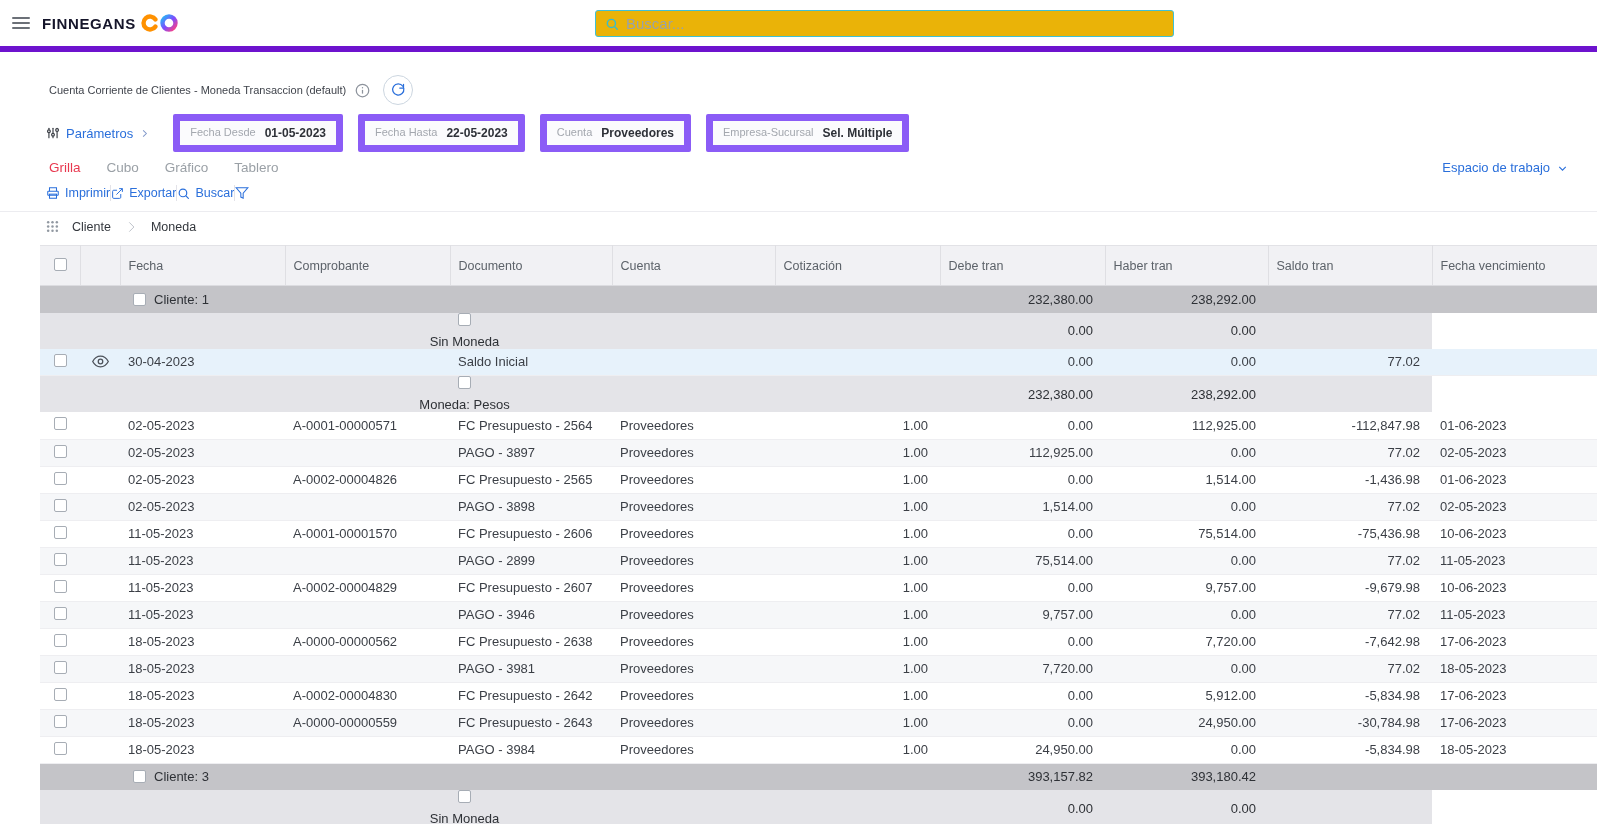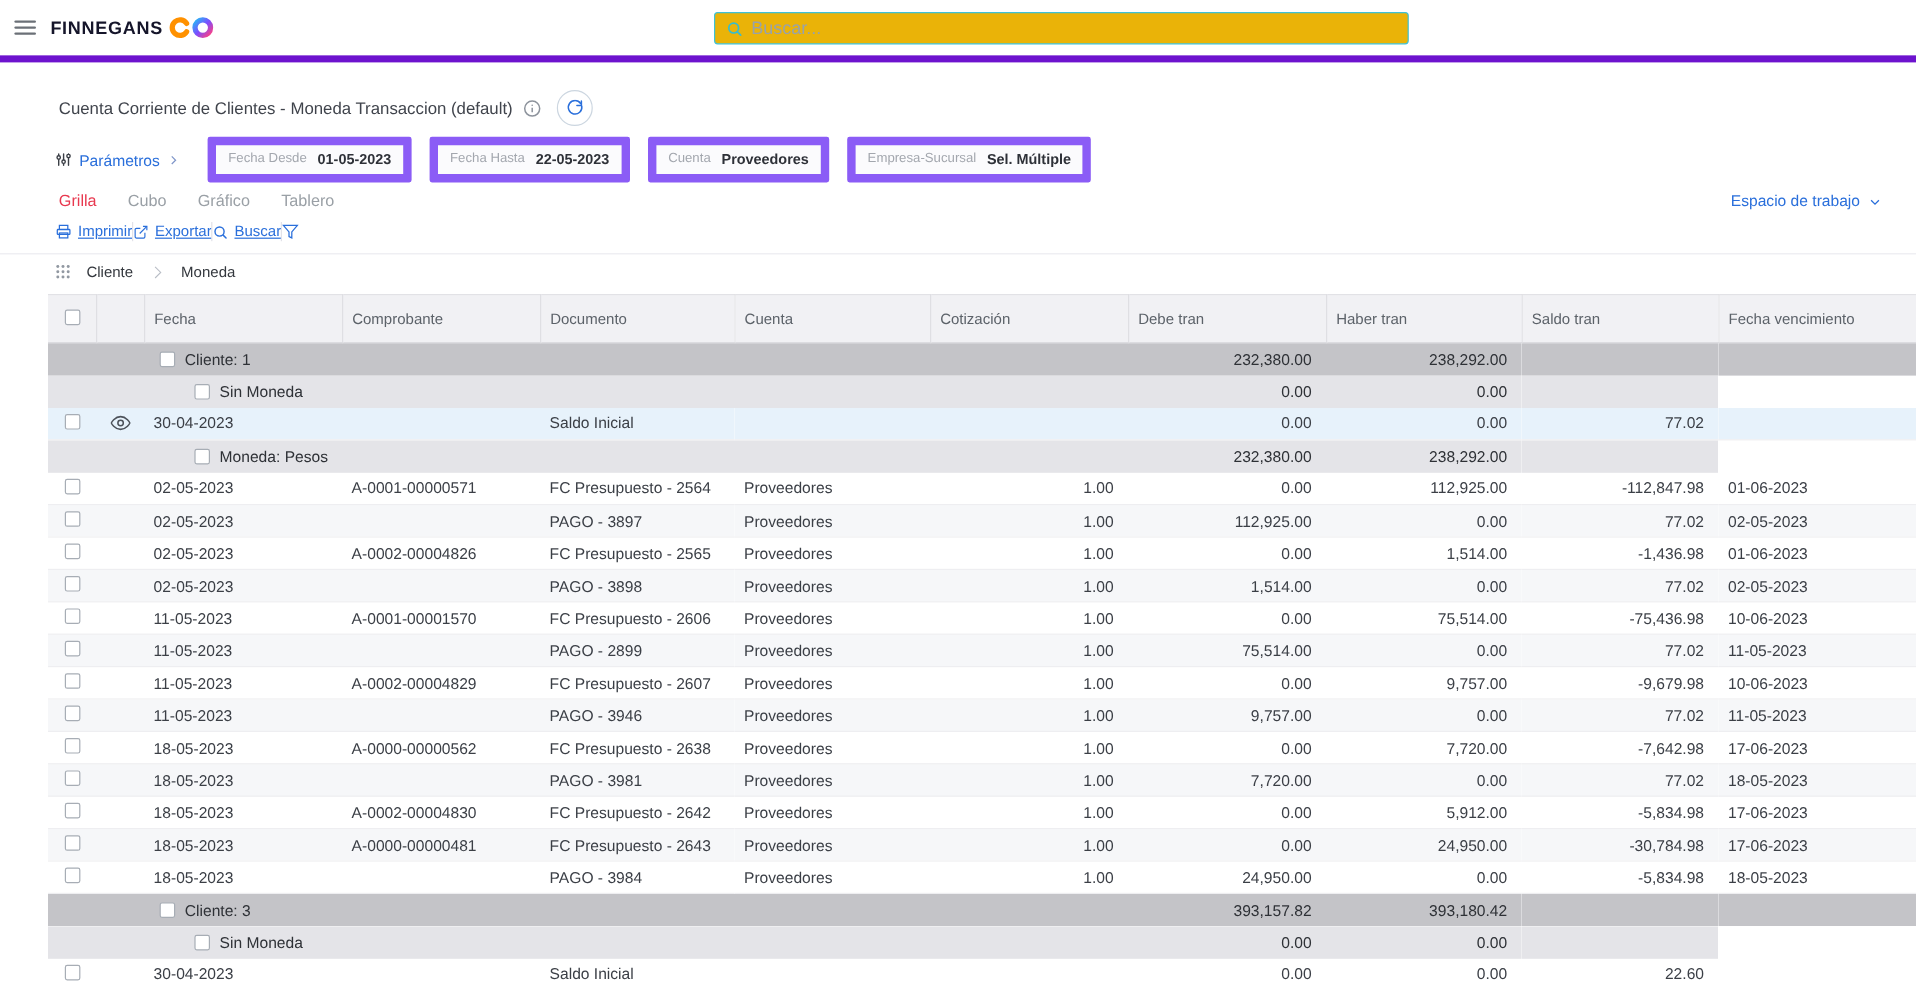--- a/index.html
+++ b/index.html
@@ -21,40 +21,40 @@
     position: absolute; left: 595px; top: 10px; width: 579px; height: 27px;
     border: 1px solid var(--teal, #3fc1d5); border-radius: 3px;
     display: flex; align-items: center; padding: 0 9px; gap: 7px; background: #eab308;
   }
   .search-box input { flex: 1; border: none; outline: none; font-family: "Liberation Sans", sans-serif; font-size: 15px; color: #444; background: transparent; }
   .search-box input::placeholder { color: #98a2aa; }
   .purple-bar { height: 6px; background: var(--purple, #6d13ce); }
 
   
   .title-row { padding: 22px 0 0 49px; height: 54px; display: flex; align-items: center; gap: 9px; }
-  .page-title { font-size: 14px; color: #40444c; }
+  .page-title { font-size: 11px; color: #40444c; }
   .icon-btn { display: inline-flex; align-items: center; justify-content: center; cursor: pointer; }
   .refresh-btn { width: 30px; height: 30px; border: 1px solid #ccd6e0; border-radius: 50%; background: #fff; color: var(--blue, #2a6fdb); margin-left: 4px; }
 
   
   .params-row { padding: 14px 0 0 46px; display: flex; align-items: center; gap: 15px; height: 40px; }
   .params-label { display: flex; align-items: center; gap: 6px; color: var(--blue, #2a6fdb); font-size: 13px; cursor: pointer; margin-right: 8px; }
   .param-chip { background: #fbfbfd; border: 7px solid #8b5cf6; border-radius: 2px; padding: 5px 10px; display: flex; gap: 9px; cursor: pointer; }
   .param-chip .lbl { font-size: 11px; color: #a3a7ae; }
   .param-chip .val { font-size: 12px; color: #2e3138; font-weight: 700; }
 
   
   .tabs-row { padding: 12px 28px 0 49px; display: flex; align-items: center; justify-content: space-between; height: 31px; }
   .tabs { display: flex; gap: 26px; }
   .tab { font-size: 13.5px; color: #9aa0a6; cursor: pointer; }
   .tab.active { color: var(--red, #e8384f); }
   .workspace { display: flex; align-items: flex-end; gap: 6px; color: var(--blue, #2a6fdb); font-size: 13px; cursor: pointer; }
 
   
-  .action-bar { margin-top: 8px; padding: 0 0 10px 46px; display: flex; align-items: center; gap: 0; border-bottom: 1px solid #ececf0; color: var(--blue, #2a6fdb); text-decoration: underline; }
+  .action-bar { margin-top: 8px; padding: 0 0 10px 46px; display: flex; align-items: center; gap: 0; border-bottom: 1px solid #ececf0; color: var(--blue, #2a6fdb); }
   .action { display: flex; align-items: center; gap: 5px; font-size: 12.5px; cursor: pointer; }
   .vdiv { width: 1px; height: 16px; background: #e2e2e8; }
 
   
   .grouping-bar { padding: 8px 0 8px 46px; display: flex; align-items: flex-start; gap: 13px; height: 33px; font-size: 12.5px; color: #33373d; }
   .group-level { cursor: pointer; }
 
   
   table.grid { border-collapse: collapse; table-layout: fixed; margin-left: 40px; width: 1557px; font-size: 13px; }
   .grid th {
@@ -66,21 +66,21 @@
   .grid td { height: 27px; padding: 0 8px; white-space: nowrap; overflow: hidden; color: #3b3f46; }
   .grid tr.data td { border-bottom: 1px solid #eeeef1; }
   .grid tr.striped td { background: var(--stripe_bg, #f6f7f9); }
   .grid tr.selected td { background: var(--selected_row_bg, #e7f2fb); }
   .grid td.num { text-align: right; padding-right: 12px; }
   .grid tr.group1 td { background: var(--group_client_bg, #c4c4c8); color: #2e3136; }
   .grid tr.group2 td { background: var(--group_currency_bg, #e4e4e8); color: #2e3136; }
   .grid tr.group2 td.cell-vencimiento { background: #fff; }
   .g-label { display: flex; align-items: center; gap: 8px; }
   .g-label.lvl1 { padding-left: 5px; }
-  .g-label.lvl2 { padding-left: 34px; }
+  .g-label.lvl2 { padding-left: 34px; flex-direction: column; }
   .checkbox { width: 13px; height: 13px; border: 1px solid #a7adb5; border-radius: 2px; background: #fff; display: inline-block; flex: 0 0 auto; cursor: pointer; }
   td.col-select, th.col-select { padding-left: 14px; }
   td.col-view { padding: 0 4px; text-align: center; }
   .eye-wrap { display: inline-flex; align-items: center; cursor: pointer; vertical-align: middle; }
 </style>
 </head>
 <body>
 
 <div class="topbar">
   <div class="hamburger">
@@ -482,21 +482,21 @@
         <td class="num">1.00</td>
         <td class="num">0.00</td>
         <td class="num">5,912.00</td>
         <td class="num">-5,834.98</td>
         <td>17-06-2023</td>
       </tr>
       <tr class="data striped">
         <td class="col-select"><span class="checkbox"></span></td>
         <td class="col-view"></td>
         <td>18-05-2023</td>
-        <td>A-0000-00000481</td>
+        <td>A-0000-00000559</td>
         <td>FC Presupuesto - 2643</td>
         <td>Proveedores</td>
         <td class="num">1.00</td>
         <td class="num">0.00</td>
         <td class="num">24,950.00</td>
         <td class="num">-30,784.98</td>
         <td>17-06-2023</td>
       </tr>
       <tr class="data">
         <td class="col-select"><span class="checkbox"></span></td>

